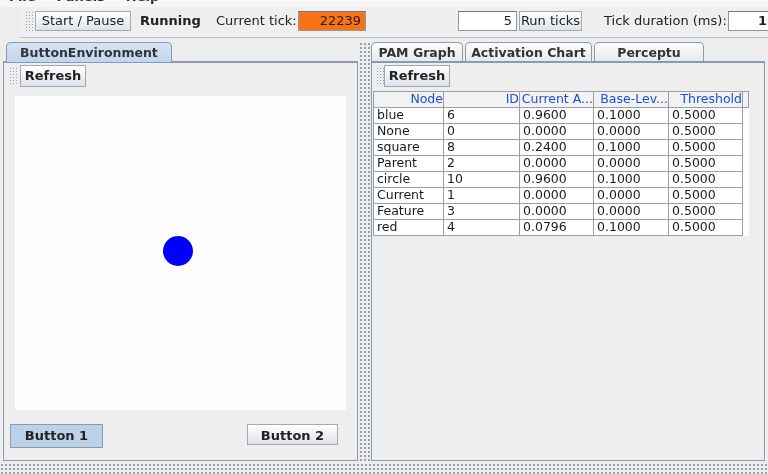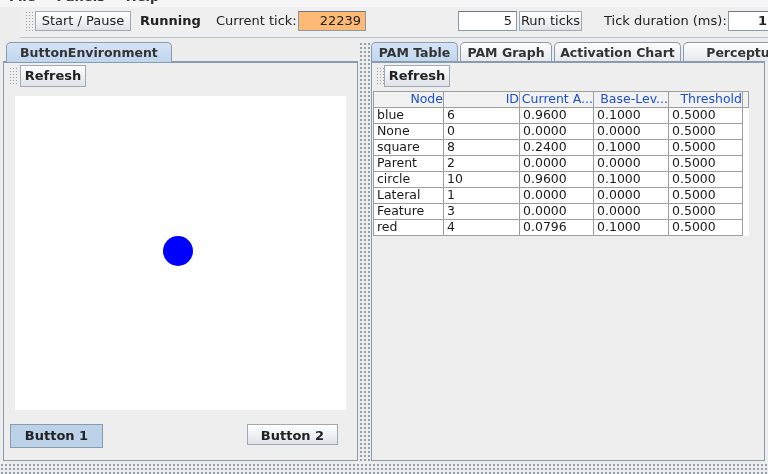--- a/index.html
+++ b/index.html
@@ -22,21 +22,21 @@
     text-align:center; line-height:18px; font-size:13px; white-space:nowrap; cursor:default;
   }
   .btn.bold { font-weight:bold; }
   .toggle-on { background:#B8CFE5; border:1px solid #8094A6; }
   .label { position:absolute; height:20px; line-height:20px; white-space:nowrap; }
   .label.bold { font-weight:bold; }
   .field {
     position:absolute; height:20px; background:#FFFFFF; border:1px solid #8E98A2; border-top-color:#6F7780;
     text-align:right; padding-right:4px; line-height:18px; font-size:13px;
   }
-  .field.gray { background:#fdba74; }
+  .field.gray { background:#f97316; }
   .spinner-arrows { position:absolute; left:752px; top:4px; width:14px; height:20px; }
   .spin-btn { position:absolute; left:0; width:14px; height:10px; border:1px solid #9FA9B4; background:linear-gradient(#FFFFFF,#DFE3E9); }
   .spin-up { top:0; } .spin-down { top:10px; }
   .tri-up { position:absolute; left:3px; top:3px; width:0; height:0; border-left:3px solid transparent; border-right:3px solid transparent; border-bottom:4px solid #3B4document0; border-bottom-color:#444; }
   .tri-down { position:absolute; left:3px; top:3px; width:0; height:0; border-left:3px solid transparent; border-right:3px solid transparent; border-top:4px solid #444; }
   
   .tab {
     height:20px; line-height:19px; padding:0 13px; font-weight:bold; font-size:12.5px; color:#333;
     background:linear-gradient(#FDFDFD,#E4E8ED); border:1px solid #8A9BB0; border-bottom:none;
     border-radius:5px 5px 0 0; white-space:nowrap; overflow:hidden; text-align:center; cursor:default;
@@ -98,21 +98,20 @@
       </div>
       <div class="btn bold env-btn1" style="left:6px; top:361px; width:93px; height:24px; line-height:22px;">Button 1</div>
       <div class="btn bold" style="left:243px; top:361px; width:91px; height:21px; line-height:22px;">Button 2</div>
     </div>
   </div>
 
   <div class="splitter" style="left:359px; top:42px; width:11px; height:419px;"></div>
 
   <div style="position:absolute; left:371px; top:42px; width:397px; height:419px;">
     <div class="tabs-row" id="right-tabs">
-        <div class="tab selected" style="width: 87px; padding: 0px;">PAM Table</div>
         <div class="tab" style="width: 92px; padding: 0px;">PAM Graph</div>
         <div class="tab" style="width: 127px; padding: 0px; text-align: center;">Activation Chart</div>
         <div class="tab" style="width: 110px; padding: 0px;">Perceptu</div>
       </div>
     <div class="panel-body" style="left:0; top:19px; width:394px; height:400px;">
       <div class="p-grip grip" style="left:4px; top:4px;"></div>
       <div class="btn bold" style="left:12px; top:2px; width:66px; height:22px; line-height:20px;">Refresh</div>
       <div class="pam-table" id="pam-table">
           <div class="tr">
             <div class="th" style="width: 70px;">Node</div>
@@ -151,21 +150,21 @@
             <div class="td" style="width: 74px;">0.5000</div>
           </div>
           <div class="tr">
             <div class="td" style="width: 70px;">circle</div>
             <div class="td" style="width: 76px;">10</div>
             <div class="td" style="width: 74px;">0.9600</div>
             <div class="td" style="width: 75px;">0.1000</div>
             <div class="td" style="width: 74px;">0.5000</div>
           </div>
           <div class="tr">
-            <div class="td" style="width: 70px;">Lateral</div>
+            <div class="td" style="width: 70px;">Current</div>
             <div class="td" style="width: 76px;">1</div>
             <div class="td" style="width: 74px;">0.0000</div>
             <div class="td" style="width: 75px;">0.0000</div>
             <div class="td" style="width: 74px;">0.5000</div>
           </div>
           <div class="tr">
             <div class="td" style="width: 70px;">Feature</div>
             <div class="td" style="width: 76px;">3</div>
             <div class="td" style="width: 74px;">0.0000</div>
             <div class="td" style="width: 75px;">0.0000</div>

